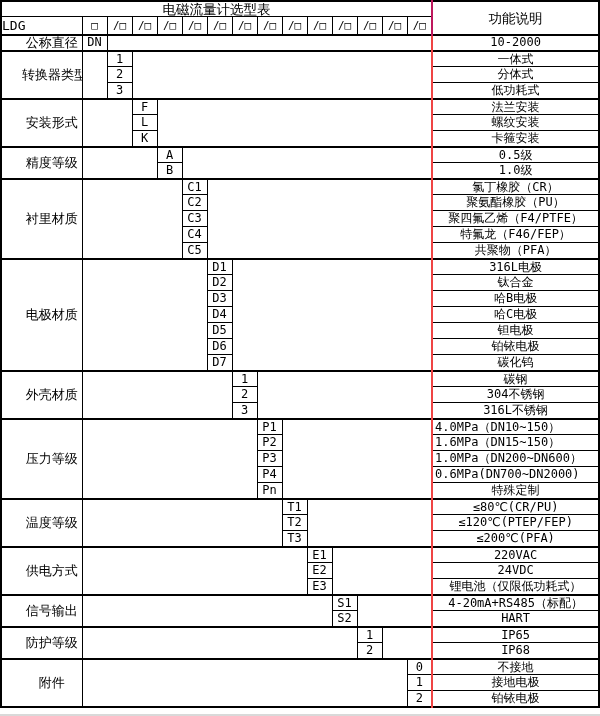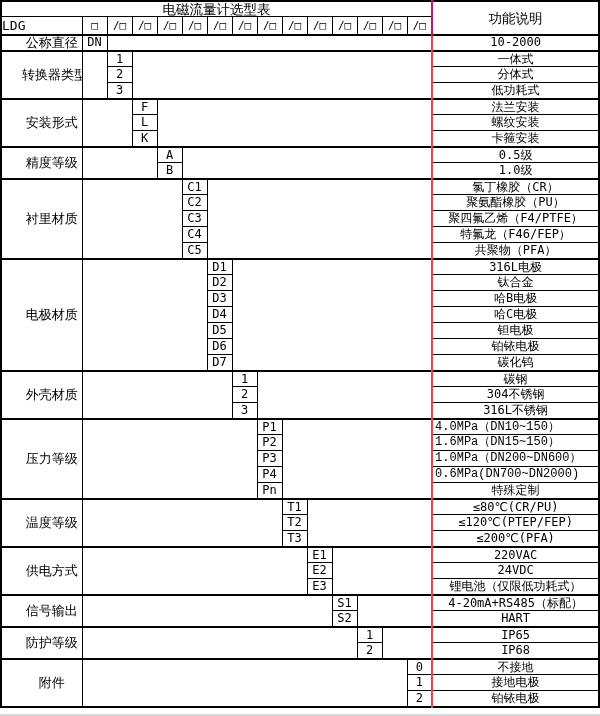--- a/index.html
+++ b/index.html
@@ -20,21 +20,21 @@
   tr.ldg-row{height:18px;}
   tr.body-row{height:16px;}
   .title{text-align:center;font-size:13.5px;}
   .fh{text-align:center;font-size:13.5px;border-left:2px solid #be185d;}
   .ldg{text-align:left;font-size:13px;}
   .box{text-align:center;font-size:11px;}
   .lbl{text-align:center;font-size:13px;padding-left:20px;}
   .code{text-align:center;font-size:12px;}
   .fill{border:1px solid #000;}
   .desc{text-align:center;font-size:12px;border-left:2px solid #ef4444;}
-  .desc.left{text-align:left;padding-left:2px;font-family:Liberation Mono, monospace;}
+  .desc.left{text-align:left;padding-left:2px;}
   .gt{border-top:2px solid #000;}
   .bottom-strip{position:absolute;left:0;bottom:0;width:600px;height:2px;background:#d9d9d9;}
 </style>
 </head>
 <body>
 
 <div class="page">
   <table>
     <colgroup id="cols">
         <col style="width: 81px;">

